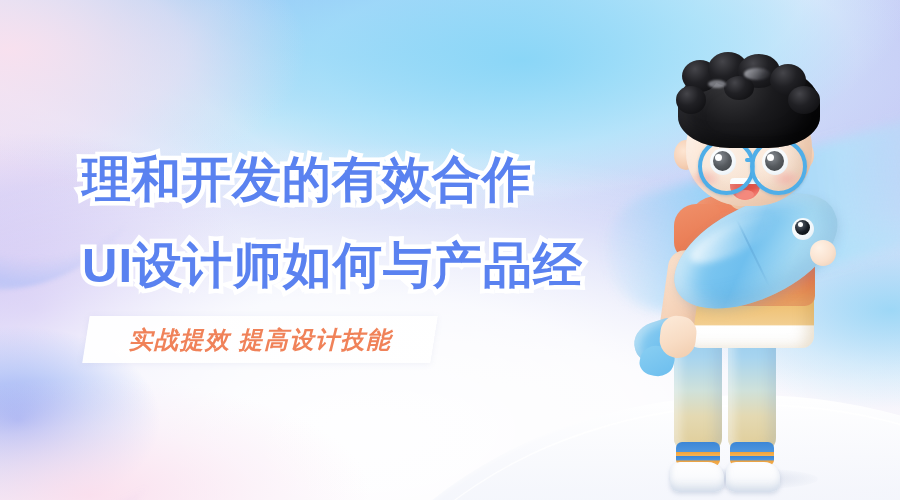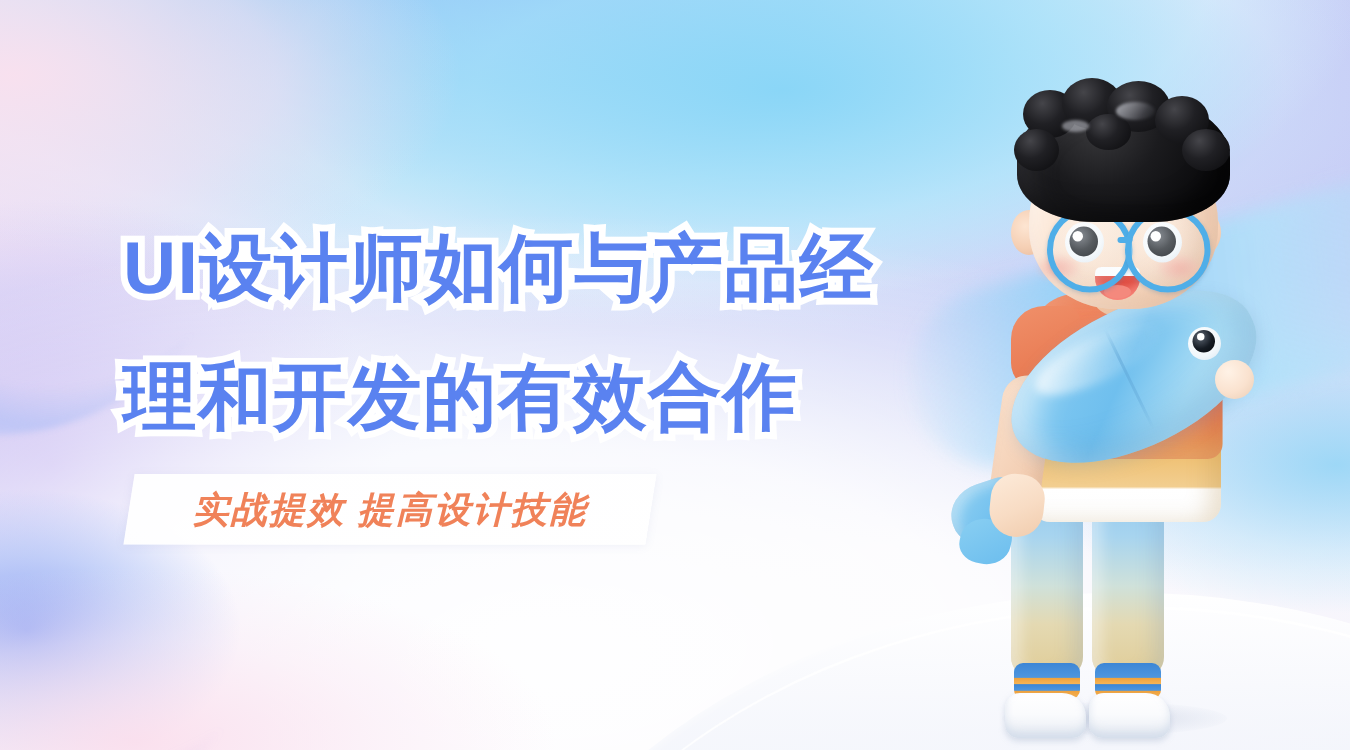--- a/index.html
+++ b/index.html
@@ -435,21 +435,21 @@
     <div class="curl" id="curl3"></div>
     <div class="curl" id="curl4"></div>
     <div class="curl" id="curl5"></div>
     <div class="curl" id="curl6"></div>
     <div class="curl" id="curl7"></div>
     <div id="curl-shine"></div>
     <div id="curl-shine2"></div>
   </div>
 
   <div id="headline">
+    <div class="headline-line">理和开发的有效合作</div>
     <div class="headline-line">UI设计师如何与产品经</div>
-    <div class="headline-line">理和开发的有效合作</div>
   </div>
 
   <div id="subtitle-banner">
     <div id="subtitle-text">实战提效 提高设计技能</div>
   </div>
 
 </div>
 
 </body></html>

